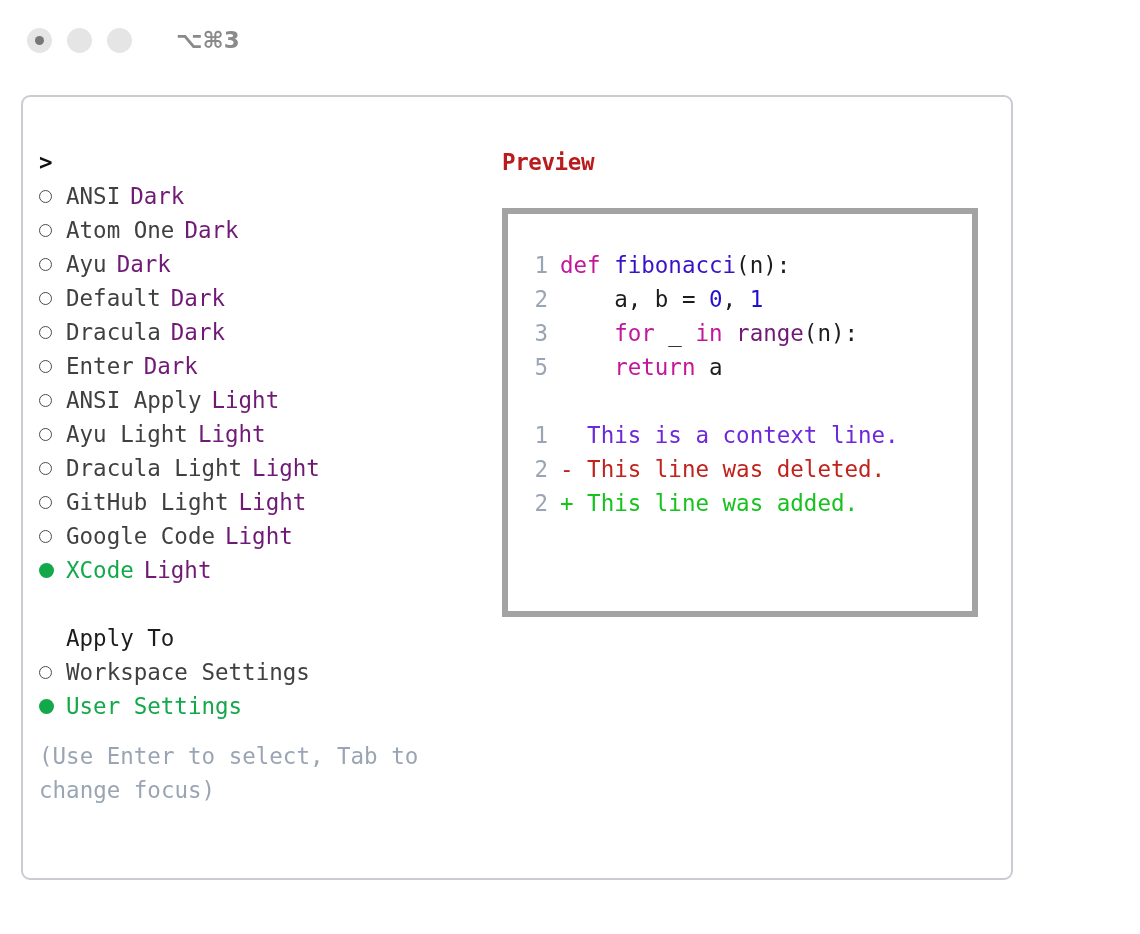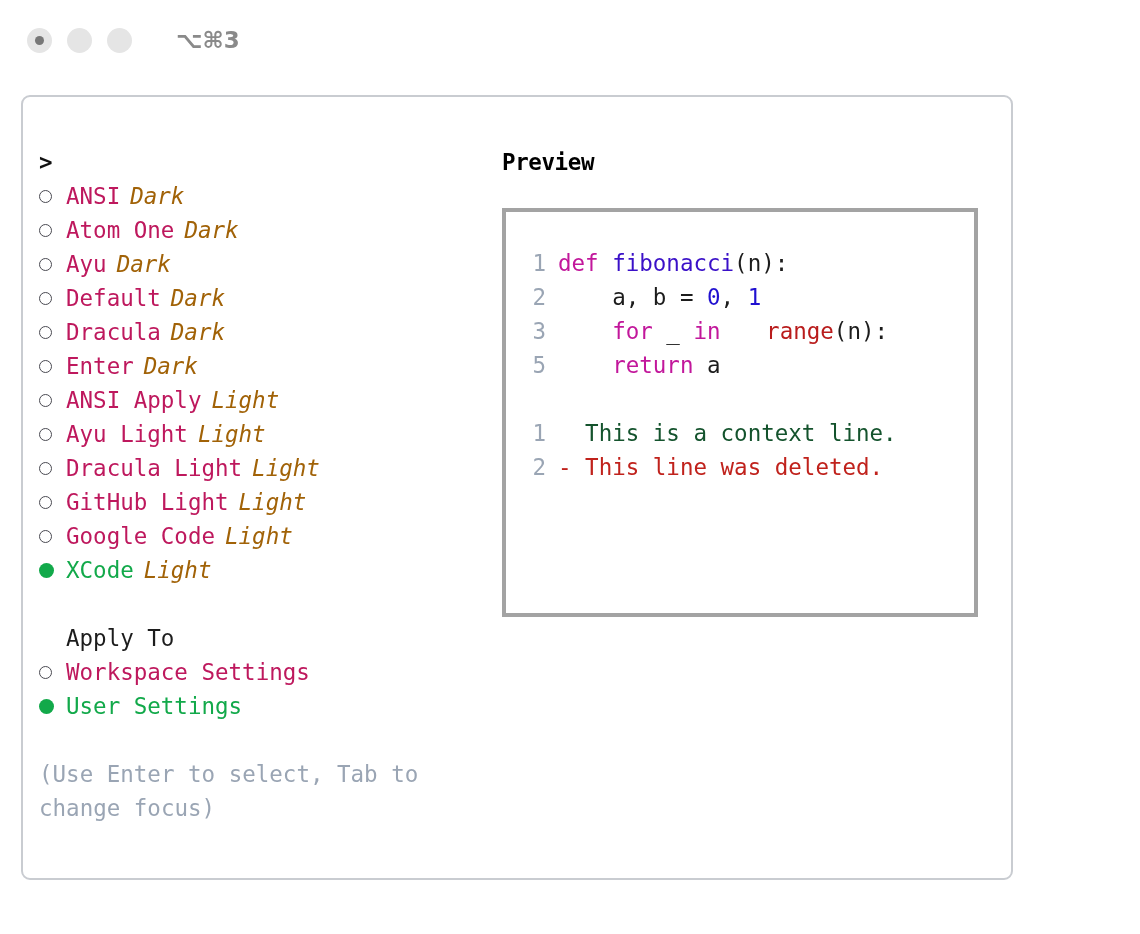--- a/index.html
+++ b/index.html
@@ -136,61 +136,60 @@
     background: transparent;
   }
   .bullet-filled {
     width: 15px;
     height: 15px;
     border-radius: 50%;
     background: #12a94a;
   }
 
   .label {
-    color: #be185d;
+    color: #404040;
   }
   .label.sel {
     color: #12a94a;
   }
   .variant {
-    color: #a16207;
+    color: #701a75;
     margin-left: 10px;
-    font-style: italic;
   }
 
   .spacer-row { height: 34px; }
 
   .hint {
-    margin-top: 34px;
+    margin-top: 16px;
     font-size: 22.5px;
     line-height: 34px;
     color: #9aa5b4;
     width: 400px;
   }
 
   
   .right-col {
     position: absolute;
     left: 479px;
     top: 48px;
     width: 490px;
   }
   .preview-title {
     font-size: 22.5px;
     line-height: 34px;
     font-weight: bold;
-    color: #000000;
+    color: #b91c1c;
     letter-spacing: -0.4px;
   }
 
   .code-panel {
     margin-top: 29px;
     width: 476px;
     height: 409px;
-    border: 4px solid #a3a3a3;
+    border: 6px solid #a3a3a3;
     box-sizing: border-box;
     background: #ffffff;
     padding: 34px 0 0 14px;
   }
 
   .code-line {
     font-size: 22.5px;
     line-height: 34px;
     height: 34px;
     white-space: pre;
@@ -198,24 +197,24 @@
   }
   .lineno {
     color: #9aa5b4;
     display: inline-block;
     width: 26px;
     text-align: right;
     margin-right: 12px;
   }
   .k  { color: #c2179b; }           
   .fn { color: #3a10c8; }           
-  .bi { color: #b91c1c; margin-left: 32px; }           
+  .bi { color: #701a75; }           
   .num{ color: #2010d0; }           
   .pl { color: #1c1c1c; }           
-  .ctx{ color: #14532d; }           
+  .ctx{ color: #6d28d9; }           
   .del{ color: #c0221c; }           
   .add{ color: #16c21c; }           
   .gap { height: 34px; }
 </style>
 </head>
 <body>
 
 <div class="page">
 
   <div class="titlebar">
@@ -351,19 +350,20 @@
           <div id="code-block">
               <div class="code-line"><span class="lineno">1</span><span class="k">def </span><span class="fn">fibonacci</span><span class="pl">(n):</span></div>
               <div class="code-line"><span class="lineno">2</span><span class="pl">    a, b = </span><span class="num">0</span><span class="pl">, </span><span class="num">1</span></div>
               <div class="code-line"><span class="lineno">3</span><span class="pl">    </span><span class="k">for</span><span class="pl"> _ </span><span class="k">in</span><span class="pl"> </span><span class="bi">range</span><span class="pl">(n):</span></div>
               <div class="code-line"><span class="lineno">5</span><span class="pl">    </span><span class="k">return</span><span class="pl"> a</span></div>
             </div>
           <div class="gap"></div>
           <div id="diff-block">
               <div class="code-line"><span class="lineno">1</span><span class="ctx"> </span><span class="ctx"> This is a context line.</span></div>
               <div class="code-line"><span class="lineno">2</span><span class="del">-</span><span class="del"> This line was deleted.</span></div>
+              <div class="code-line"><span class="lineno">2</span><span class="add">+</span><span class="add"> This line was added.</span></div>
             </div>
         </div>
       </div>
 
     </div>
   </div>
 </div>
 
 </body></html>

